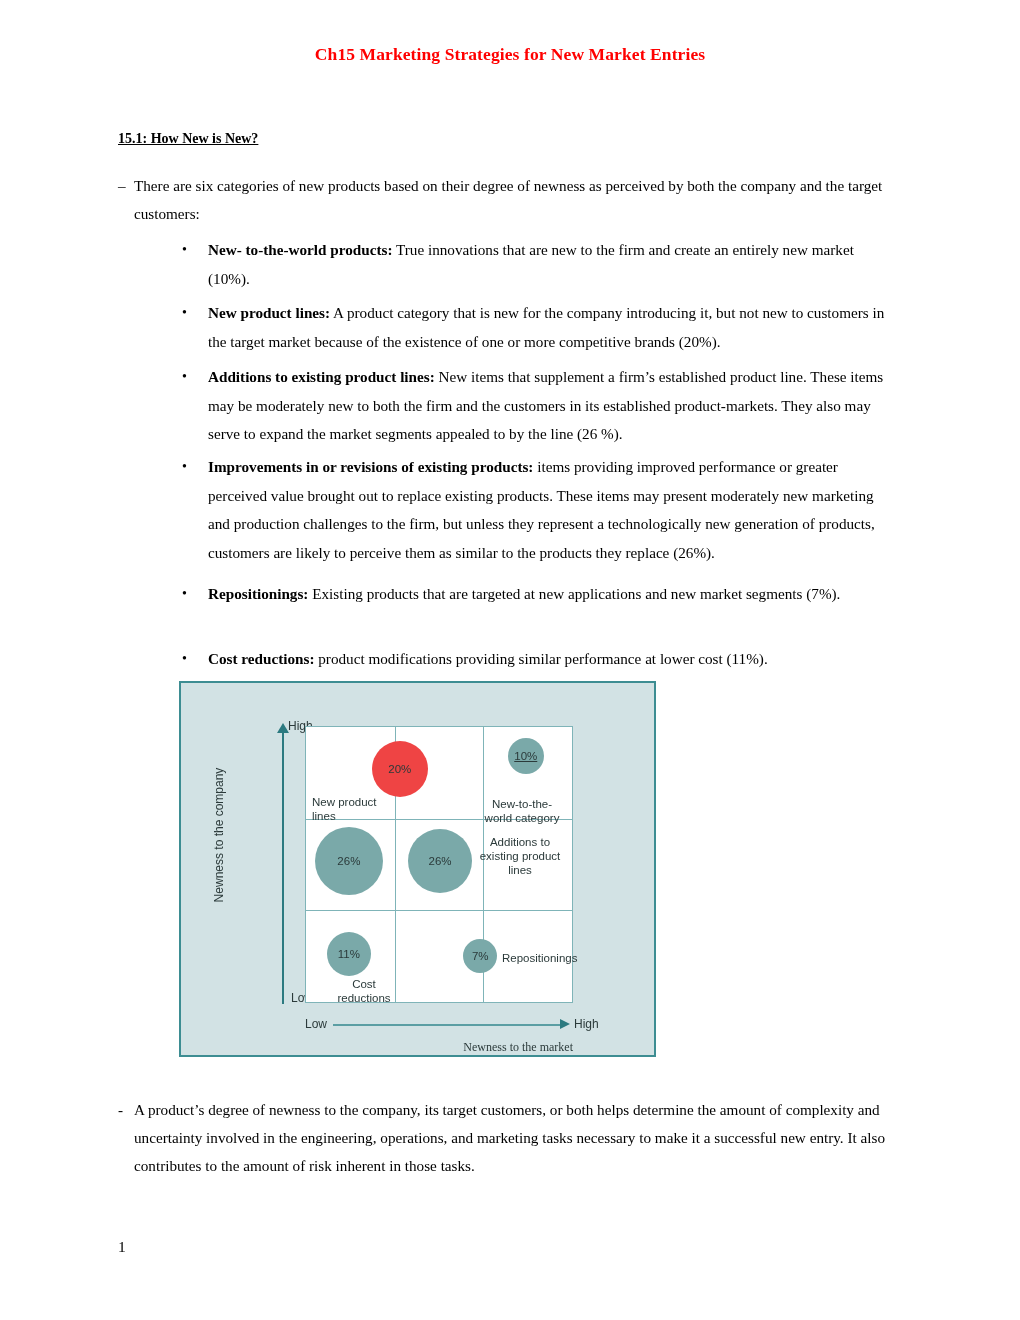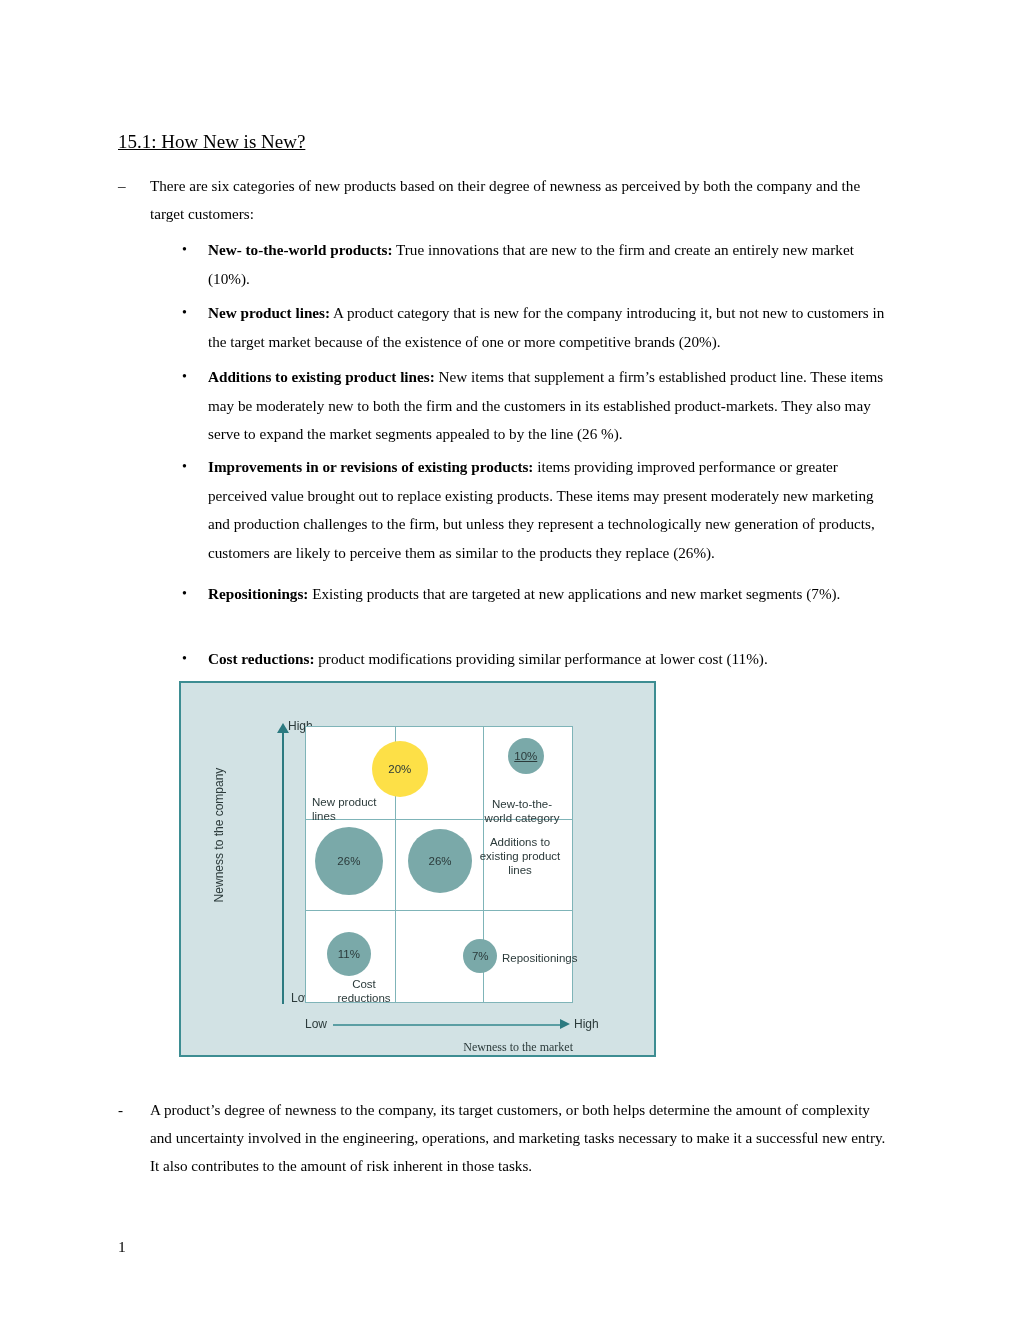--- a/index.html
+++ b/index.html
@@ -32,42 +32,42 @@
     font-weight: bold;
     font-size: 17.5px;
     letter-spacing: .1px;
   }
 
   
   .section-heading {
     position: absolute;
     top: 131px;
     left: 118px;
-    font-weight: normal;
-    font-size: 19px;
+    font-weight: bold;
+    font-size: 14px;
     text-decoration: underline;
   }
 
   
   .dash-item {
     position: absolute;
     left: 118px;
     width: 768px;
     font-size: 15.2px;
     line-height: 28px;
   }
   .dash-item .marker {
     position: absolute;
     left: 0;
     top: 0;
     width: 22px;
   }
   .dash-item .body {
     display: block;
-    margin-left: 32px;
+    margin-left: 16px;
   }
 
   #intro-item { top: 172px; }
   #closing-item { top: 1096px; }
 
   
   .bullet-item {
     position: absolute;
     left: 182px;
     width: 712px;
@@ -232,20 +232,21 @@
     left: 118px;
     top: 1238px;
     font-size: 15.5px;
   }
 </style>
 </head>
 <body>
 
 <div class="page">
 
+  <div class="doc-title">Ch15 Marketing Strategies for New Market Entries</div>
 
   <div class="section-heading">15.1: How New is New?</div>
 
   <div class="dash-item" id="intro-item">
     <span class="marker">–</span>
     <span class="body">There are six categories of new products based on their degree of newness as perceived by both the company and the target customers:</span>
   </div>
 
   <div class="bullet-item" id="bullet-0">
     <span class="dot">•</span>
@@ -296,21 +297,21 @@
 lines</div>
         <div class="cell-label" style="left:166px; top:70px; text-align:center; width:100px;">New-to-the-
 world category</div>
         <div class="cell-label" style="left:160px; top:108px; text-align:center; width:108px;">Additions to
 existing product
 lines</div>
         <div class="cell-label" style="left:10px; top:250px; text-align:center; width:96px;">Cost
 reductions</div>
         <div class="cell-label" style="left:196px; top:224px; text-align:left; width:120px;">Repositionings</div>
 
-        <div class="bubble" style="left: 65.8px; top: 13.55px; width: 56px; height: 56px; background: #fde047;">20%</div>
+        <div class="bubble" style="left: 65.8px; top: 13.55px; width: 56px; height: 56px; background: #ef4444;">20%</div>
         <div class="bubble" style="left: 201.76px; top: 11px; width: 36px; height: 36px; background: rgb(122, 169, 169); text-decoration: underline;">10%</div>
         <div class="bubble" style="left: 8.88px; top: 100.345px; width: 68px; height: 68px; background: rgb(122, 169, 169);">26%</div>
         <div class="bubble" style="left: 102px; top: 102.345px; width: 64px; height: 64px; background: rgb(122, 169, 169);">26%</div>
         <div class="bubble" style="left: 20.88px; top: 205.14px; width: 44px; height: 44px; background: rgb(122, 169, 169);">11%</div>
         <div class="bubble" style="left: 157.2px; top: 211.525px; width: 34px; height: 34px; background: rgb(122, 169, 169);">7%</div>
       </div>
 
       <div class="x-axis-line"></div>
       <div class="x-axis-arrow"></div>
       <div class="tick tick-low-x">Low</div>

